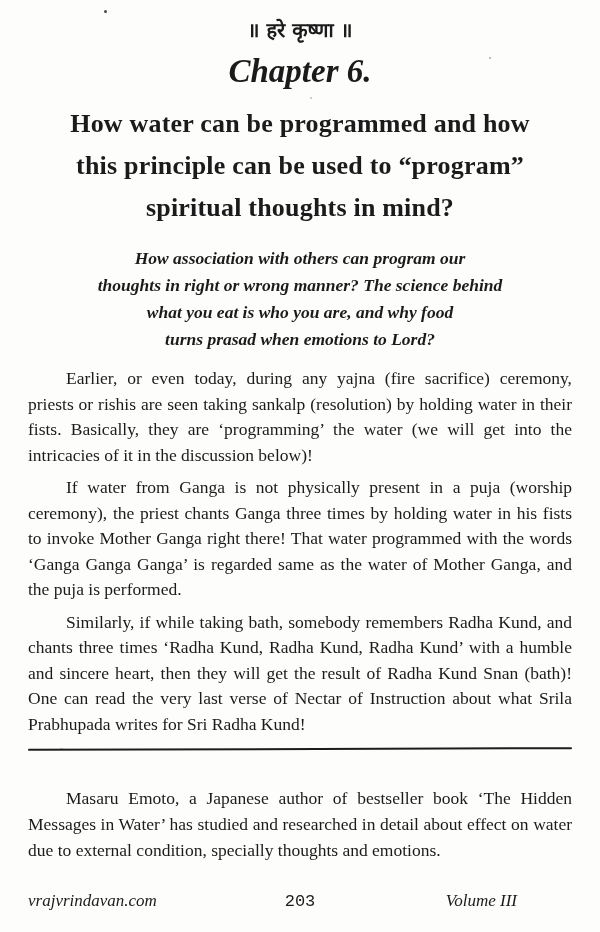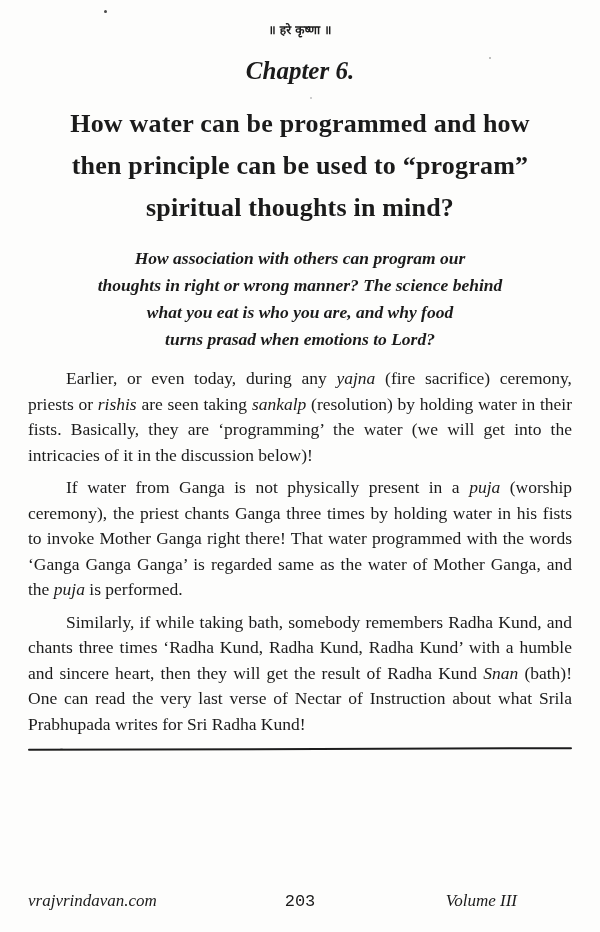--- a/index.html
+++ b/index.html
@@ -11,28 +11,28 @@
     background: #fdfdfc;
     color: #1b1b1b;
     font-family: "Liberation Serif", "DejaVu Serif", serif;
     overflow: hidden;
     box-sizing: border-box;
   }
   .content { padding: 18px 28px 0 28px; }
 
   .invocation {
     text-align: center;
-    font-size: 12px;
+    font-size: 20px;
     line-height: 24px;
     font-weight: bold;
     font-family: "DejaVu Sans", "Liberation Sans", sans-serif;
   }
   .chapter {
     text-align: center;
-    font-size: 25px;
+    font-size: 33px;
     line-height: 32px;
     font-weight: bold;
     font-style: italic;
     margin-top: 13px;
   }
   .title {
     text-align: center;
     font-size: 26px;
     line-height: 42px;
     font-weight: bold;
@@ -48,21 +48,21 @@
     margin-top: 16px;
   }
   .bodytext {
     margin-top: 13px;
     font-size: 17.5px;
     line-height: 25.5px;
     text-align: justify;
     text-justify: inter-word;
   }
   .bodytext p, .footnote p { margin: 0 0 7px 0; text-indent: 38px; }
-  .bodytext .it, .footnote .it, .it { font-style: italic; }
+  .bodytext .it, .footnote .it, .it { }
 
   .divider {
     height: 2px;
     background: #1d1d1d;
     margin-top: 11px;
     transform: rotate(-0.18deg);
     border-radius: 1px;
   }
   .footnote {
     margin-top: 35px;
@@ -100,39 +100,42 @@
   <span class="speck speck-3"></span>
   <span class="speck speck-4"></span>
 
   <div class="content">
     <div class="invocation">॥ हरे कृष्णा ॥</div>
 
     <div class="chapter">Chapter 6.</div>
 
     <div class="title">
         <div>How water can be programmed and how</div>
-        <div>then principle can be used to “program”</div>
+        <div>this principle can be used to “program”</div>
         <div>spiritual thoughts in mind?</div>
       </div>
 
     <div class="subtitle">
         <div>How association with others can program our</div>
         <div>thoughts in right or wrong manner? The science behind</div>
         <div>what you eat is who you are, and why food</div>
         <div>turns prasad when emotions to Lord?</div>
       </div>
 
     <div class="bodytext">
       <p><span>Earlier, or even today, during any </span><span class="it">yajna</span><span> (fire sacrifice) ceremony, priests or </span><span class="it">rishis</span><span> are seen taking </span><span class="it">sankalp</span><span> (resolution) by holding water in their fists. Basically, they are ‘programming’ the water (we will get into the intricacies of it in the discussion below)!</span></p>
       <p><span>If water from Ganga is not physically present in a </span><span class="it">puja</span><span> (worship ceremony), the priest chants Ganga three times by holding water in his fists to invoke Mother Ganga right there! That water programmed with the words ‘Ganga Ganga Ganga’ is regarded same as the water of Mother Ganga, and the </span><span class="it">puja</span><span> is performed.</span></p>
       <p><span>Similarly, if while taking bath, somebody remembers Radha Kund, and chants three times ‘Radha Kund, Radha Kund, Radha Kund’ with a humble and sincere heart, then they will get the result of Radha Kund </span><span class="it">Snan</span><span> (bath)! One can read the very last verse of Nectar of Instruction about what Srila Prabhupada writes for Sri Radha Kund!</span></p>
     </div>
 
     <div class="divider"></div>
 
+    <div class="footnote">
+      <p><span class="it">Masaru Emoto</span><span>, a Japanese author of bestseller book ‘The Hidden Messages in Water’ has studied and researched in detail about effect on water due to external condition, specially thoughts and emotions.</span></p>
+    </div>
   </div>
 
   <div class="footer">
     <span class="footer-site">vrajvrindavan.com</span>
     <span class="footer-page">203</span>
     <span class="footer-volume">Volume III</span>
   </div>
 </div>
 
 </body></html>

